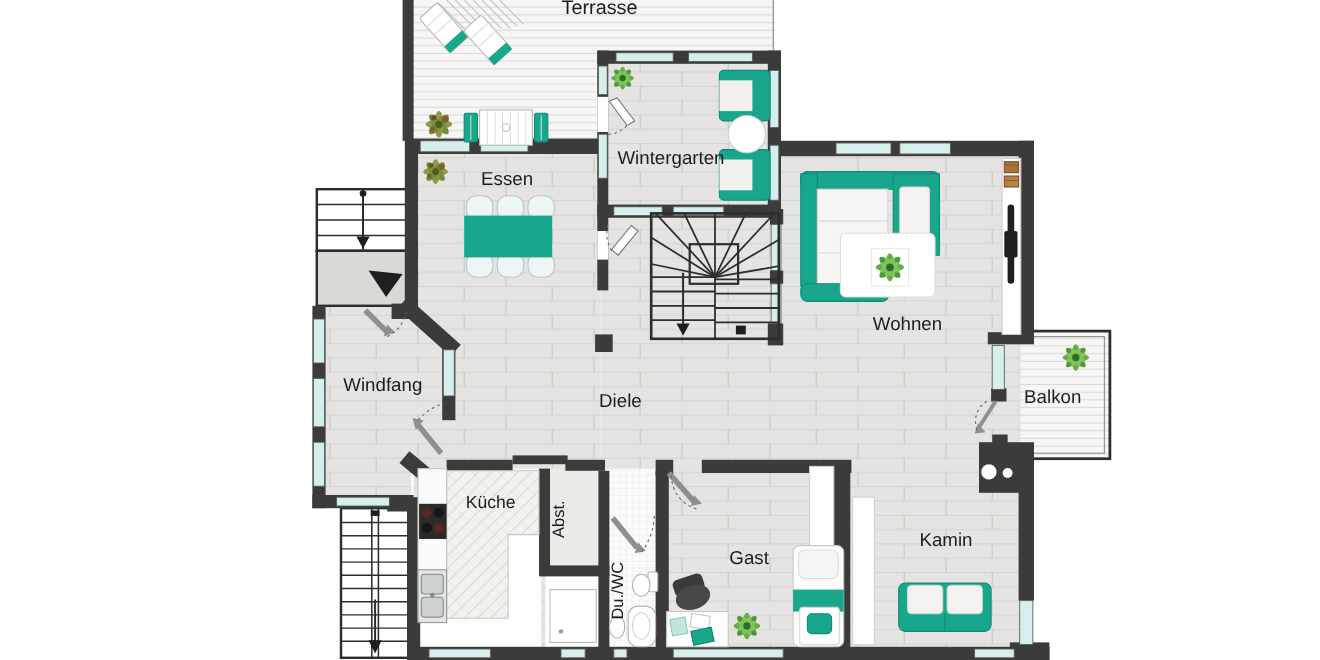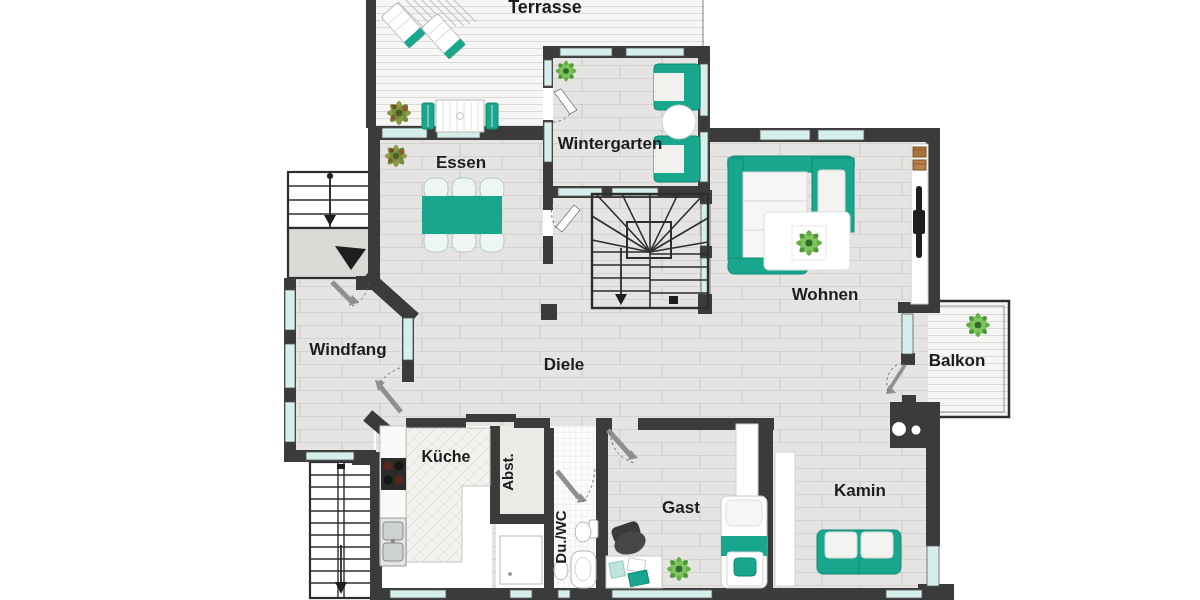--- a/index.html
+++ b/index.html
@@ -1,17 +1,17 @@
 <!DOCTYPE html>
 <html><head>
 <meta charset="utf-8">
 <style>
   html,body{margin:0;padding:0;background:#ffffff;}
   #stage{position:relative;width:1200px;height:600px;background:#ffffff;overflow:hidden;
-         font-family:"Liberation Sans", sans-serif;font-weight:bold;}
+         font-family:"Liberation Sans", sans-serif;}
   svg{display:block}
   text{font-family:"Liberation Sans", sans-serif; fill:#1c1c1c;}
   .room-label{font-size:17px;}
   .room-label.big{font-size:18px;}
   .room-label.small{font-size:15px;}
 </style>
 </head>
 <body>
 
 <div id="stage">

